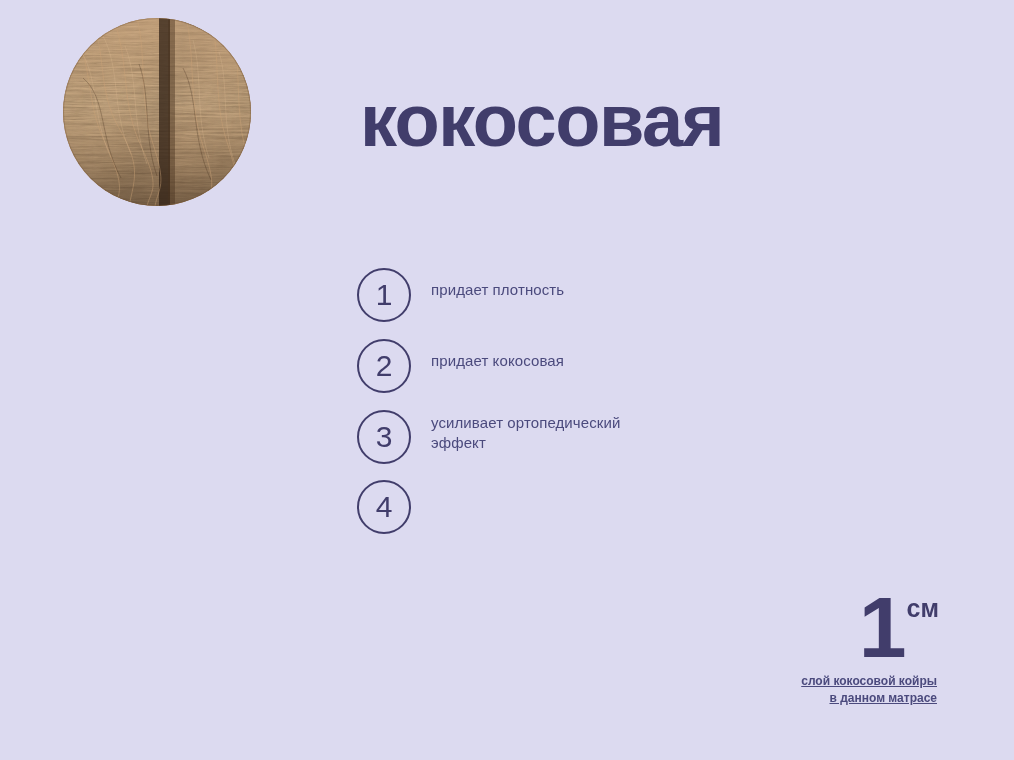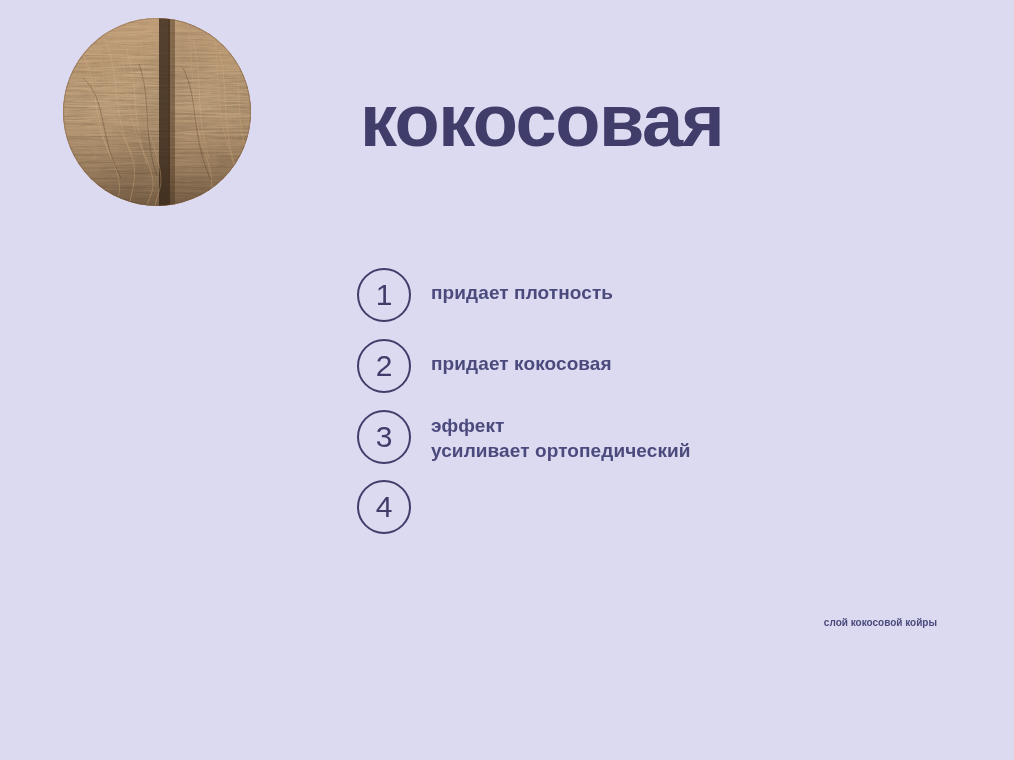--- a/index.html
+++ b/index.html
@@ -81,22 +81,22 @@
     font-size: 30px;
     font-weight: normal;
     display: flex;
     align-items: center;
     justify-content: center;
     line-height: 1;
     box-sizing: border-box;
   }
   .feature-text {
     color: #4b4a7d;
-    font-size: 19px;
-    font-weight: 700;
+    font-size: 15px;
+    font-weight: 400;
     line-height: 1.33;
     padding-left: 20px;
     padding-top: 12px;
     letter-spacing: 0.1px;
   }
   .feature-item.tall .feature-text {
     padding-top: 3px;
   }
 
   
@@ -119,26 +119,27 @@
   .callout-unit {
     font-size: 25px;
     font-weight: bold;
     letter-spacing: 0;
     vertical-align: top;
     position: relative;
     top: 6px;
     left: 2px;
   }
   .callout-caption {
-    margin-top: 24px;
+    margin-top: 10px;
     color: #4b4a7d;
-    font-size: 10px;
+    font-size: 12px;
     font-weight: 600;
     line-height: 1.42;
     white-space: nowrap;
+    text-decoration: underline;
   }
   .callout-caption span {
     display: block;
   }
 </style>
 </head>
 <body>
 
 <div class="slide">
 
@@ -236,32 +237,34 @@
       <div class="feature-text">
         <span>придает кокосовая</span>
       </div>
     </li>
 
     <li class="feature-item tall">
       <div class="badge">
         <span>3</span>
       </div>
       <div class="feature-text">
+        <div>усиливает ортопедический</div>
         <div>эффект</div>
-        <div>усиливает ортопедический</div>
       </div>
     </li>
 
     <li class="feature-item tall">
       <div class="badge">
         <span>4</span>
       </div>
     </li>
 
   </ul>
 
   <div class="callout">
+    <span class="callout-value"><span>1</span><span class="callout-unit">см</span></span>
     <div class="callout-caption">
       <span>слой кокосовой койры</span>
+      <span>в данном матрасе</span>
     </div>
   </div>
 
 </div>
 
 </body></html>

